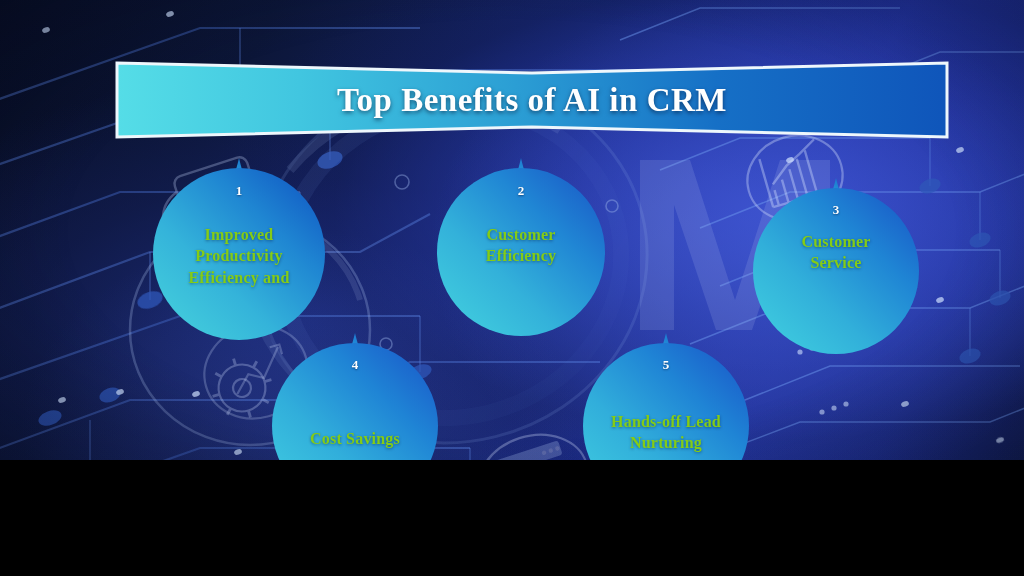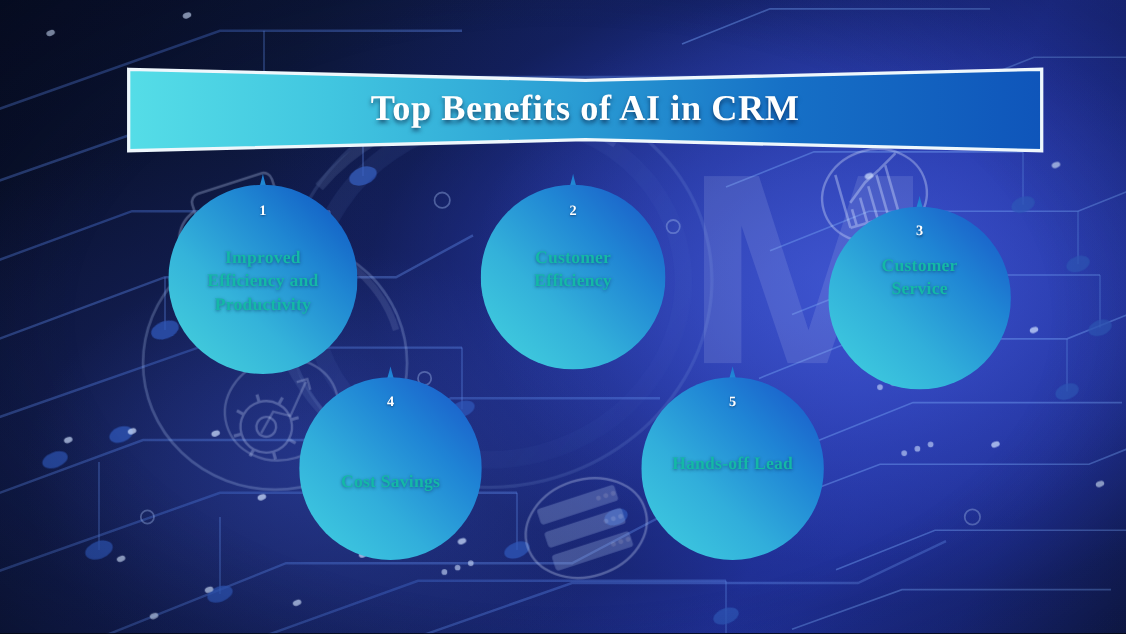--- a/index.html
+++ b/index.html
@@ -7,21 +7,21 @@
     margin: 0;
     padding: 0;
     background: #000;
   }
   body {
     font-family: "Liberation Serif", serif;
   }
   #slide {
     position: relative;
     width: 1024px;
-    height: 576px;
+    height: 460px;
     overflow: hidden;
     background: #0c1634;
   }
 
   
   .bg-layer { position: absolute; inset: 0; }
 
   .bg-base {
     background:
       radial-gradient(ellipse 70% 80% at 76% 46%, #3448c8 0%, rgba(40,58,175,0.75) 30%, rgba(22,33,110,0.2) 62%, rgba(12,22,52,0) 80%),
@@ -72,21 +72,21 @@
     color: #ffffff;
     font-family: "Liberation Serif", serif;
     font-weight: bold;
     font-size: 13px;
     text-shadow: 0 1px 2px rgba(3,15,50,0.5);
   }
   .pin-label {
     position: absolute;
     left: 50%;
     transform: translateX(-50%);
-    color: #14b8a6;
+    color: #84cc16;
     font-family: "Liberation Serif", serif;
     font-weight: bold;
     text-align: center;
     line-height: 1.34;
     letter-spacing: 0.2px;
     text-shadow: 0 1px 3px rgba(3,15,50,0.45);
   }
 </style>
 </head>
 <body>
@@ -343,22 +343,22 @@
           <stop offset="70%" stop-color="#1f86d2"></stop>
           <stop offset="100%" stop-color="#1159c4"></stop>
         </linearGradient>
       </defs>
       <path d="M86 0 C80 26 74 38 56 46 L116 46 C98 38 92 26 86 0 Z" fill="url(#pinG1)"></path>
       <circle cx="86" cy="96" r="86" fill="url(#pinG1)"></circle>
     </svg>
     <div class="pin-num" style="top:25px;">1</div>
     <div class="pin-label" style="top:66px; width:160px; font-size:16px;">
       <div>Improved</div>
+      <div>Productivity</div>
       <div>Efficiency and</div>
-      <div>Productivity</div>
     </div>
   </div>
 
   <div class="pin" style="left:437px; top:158px; width:168px; height:178px;">
     <svg class="pin-svg" width="168" height="178" viewBox="0 0 168 178">
       <defs>
         <linearGradient id="pinG2" x1="0.08" y1="0.95" x2="0.92" y2="0.05">
           <stop offset="0%" stop-color="#41cede"></stop>
           <stop offset="35%" stop-color="#33b1da"></stop>
           <stop offset="70%" stop-color="#2086d4"></stop>
@@ -423,16 +423,17 @@
           <stop offset="70%" stop-color="#1f84d5"></stop>
           <stop offset="100%" stop-color="#1a5bca"></stop>
         </linearGradient>
       </defs>
       <path d="M83 0 C77 25 71 36 55 44 L111 44 C95 36 89 25 83 0 Z" fill="url(#pinG5)"></path>
       <circle cx="83" cy="93" r="83" fill="url(#pinG5)"></circle>
     </svg>
     <div class="pin-num" style="top:24px;">5</div>
     <div class="pin-label" style="top:78px; width:162px; font-size:16px;">
       <div>Hands-off Lead</div>
+      <div>Nurturing</div>
     </div>
   </div>
 
 </div>
 
 </body></html>

